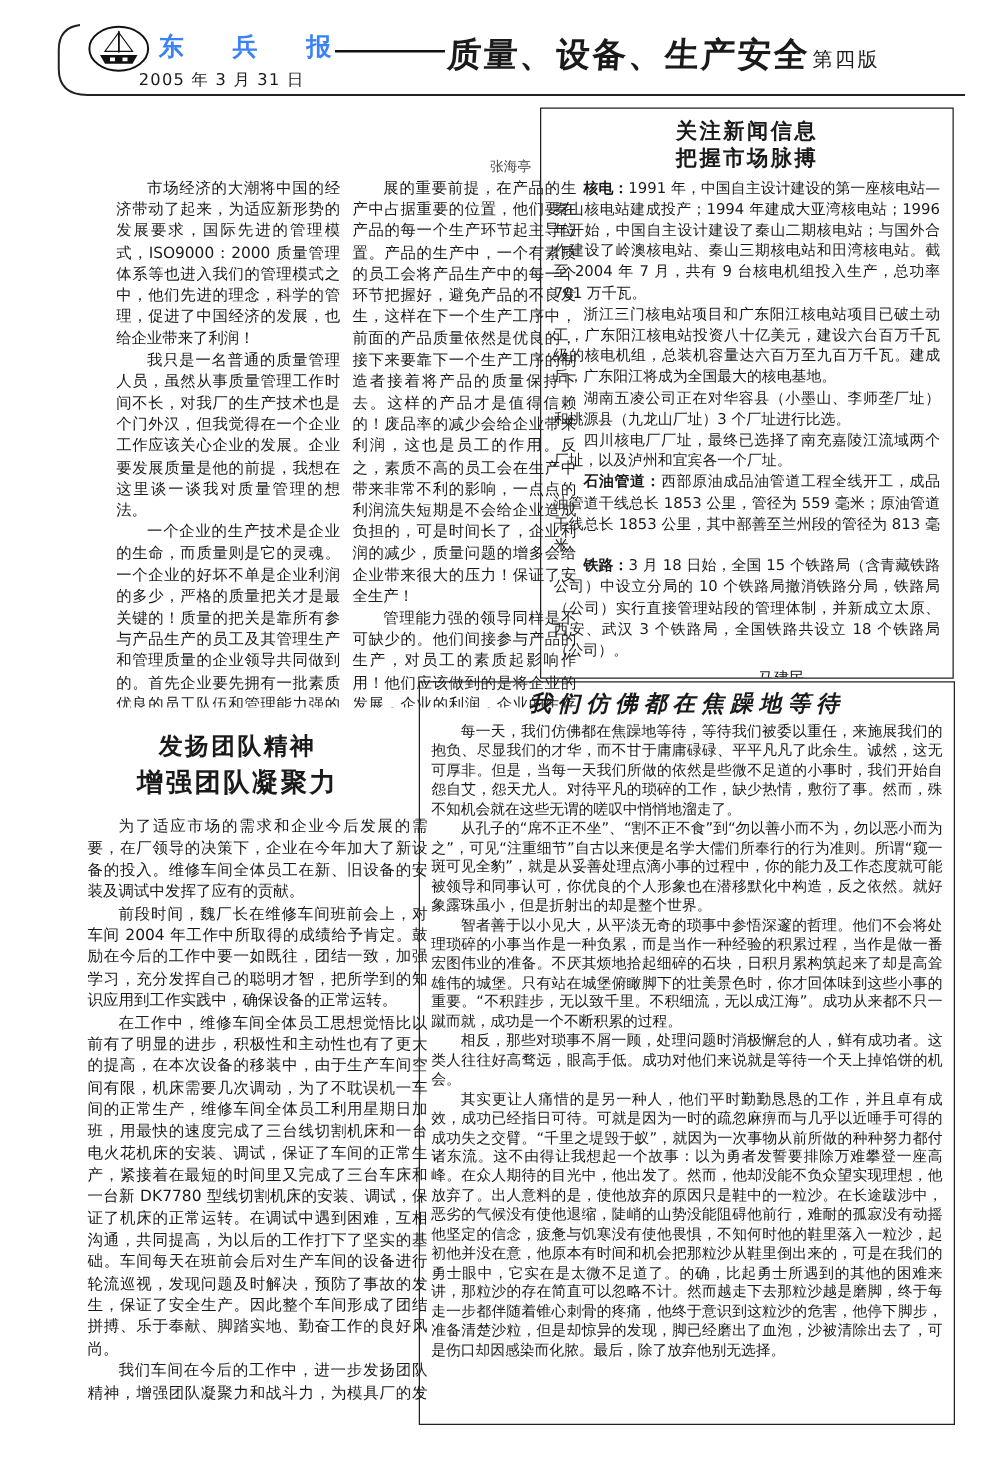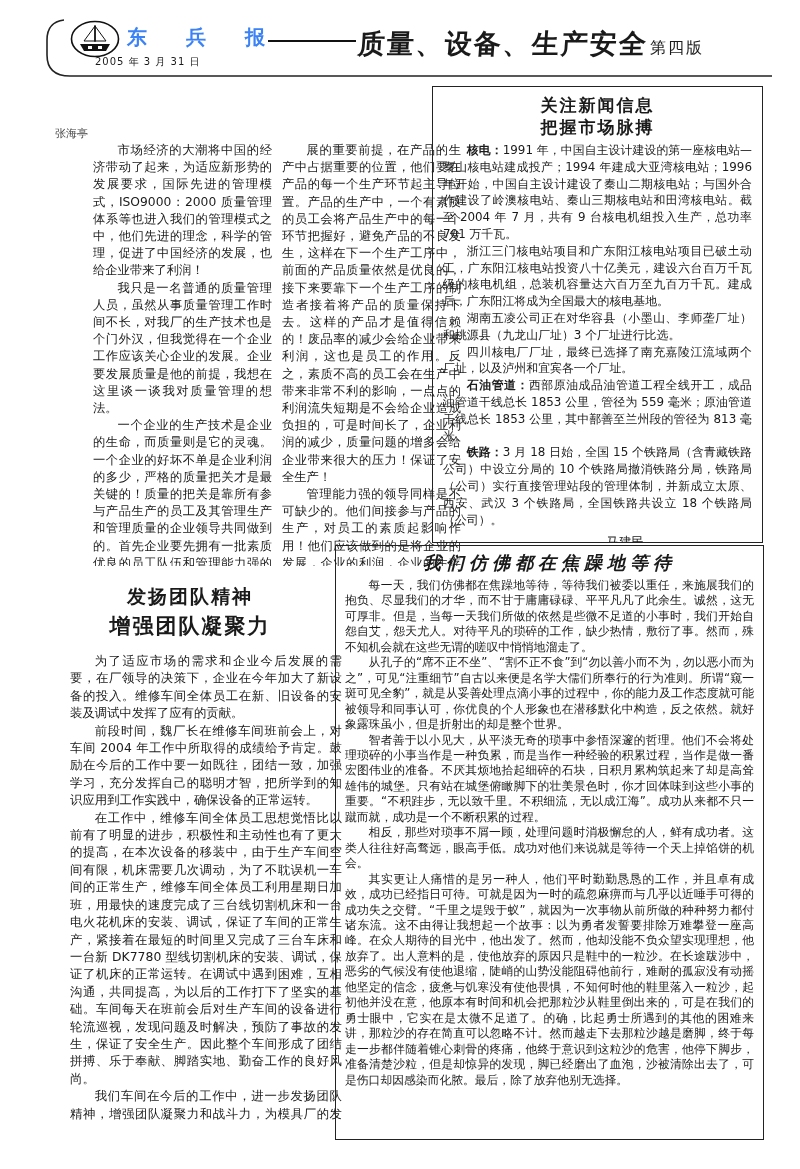--- a/index.html
+++ b/index.html
@@ -16,25 +16,25 @@
     position:absolute; left:127px; top:24px; font-size:20px; font-weight:bold;
     letter-spacing:16px; font-family:"DejaVu Serif","Liberation Serif",serif;
   }
   .mast-divider { position:absolute; left:268px; top:40px; width:88px; height:2px; background:#111; }
   .section-title {
     position:absolute; left:358px; top:26px; font-size:27px; font-weight:900;
     transform:skewX(-4deg); font-family:"DejaVu Serif","Liberation Serif",serif;
     letter-spacing:2px;
   }
   .page-label { position:absolute; left:650px; top:38px; font-size:16px; letter-spacing:2px; }
-  .mast-date { position:absolute; left:95px; top:55px; font-size:10px; letter-spacing:1px; }
+  .mast-date { position:absolute; left:111px; top:55px; font-size:13px; letter-spacing:1px; }
   
   .a1-title { position:absolute; left:55px; top:92px; width:370px; text-align:center;
               font-size:23px; font-weight:bold; letter-spacing:3px; }
-  .a1-byline { position:absolute; left:55px; top:126px; width:370px; text-align:left;
+  .a1-byline { position:absolute; left:55px; top:126px; width:370px; text-align:right;
                font-size:11px; color:#444; }
   .a1-cols { position:absolute; left:57px; top:142px; width:368px; display:flex; gap:10px;margin-left:36px; }
   .a1-col { width:179px; height:424px; overflow:hidden; }
   .body-text p {
     font-size:12.3px; line-height:17.2px; text-align:justify; text-justify:inter-ideograph;
     text-indent:2em; margin:0;
   }
   
   .a2-title1 { position:absolute; left:50px; top:584px; width:280px; text-align:center;
                font-size:19px; font-weight:bold; letter-spacing:2px; }

